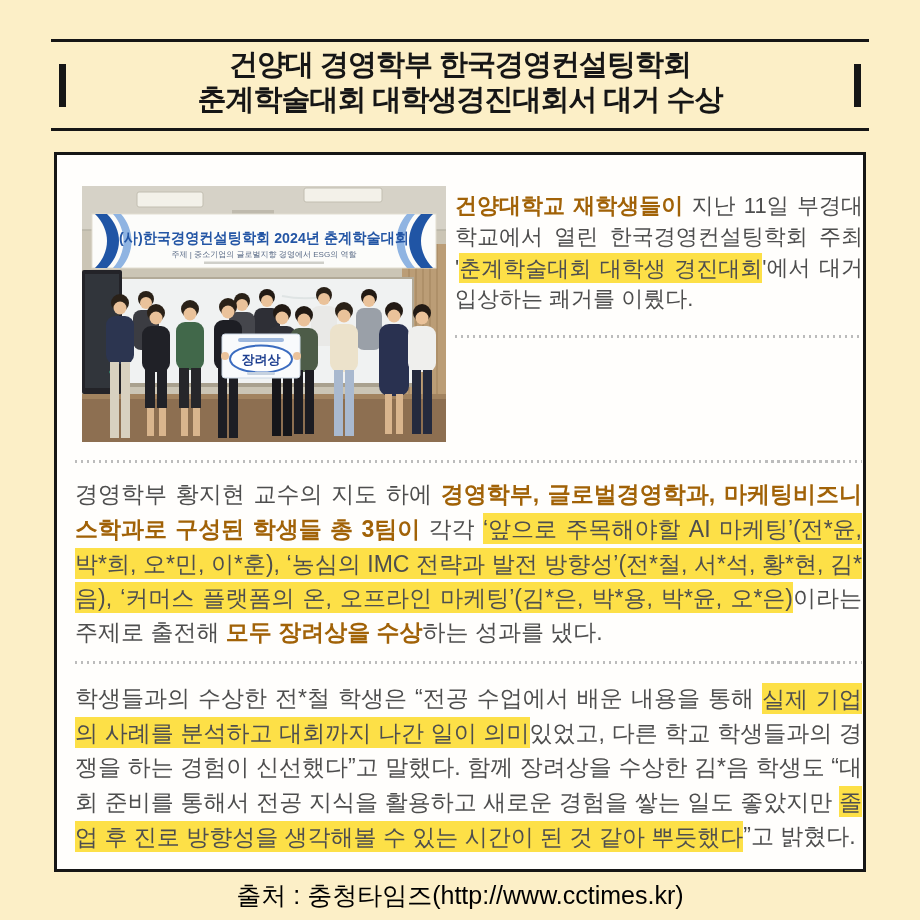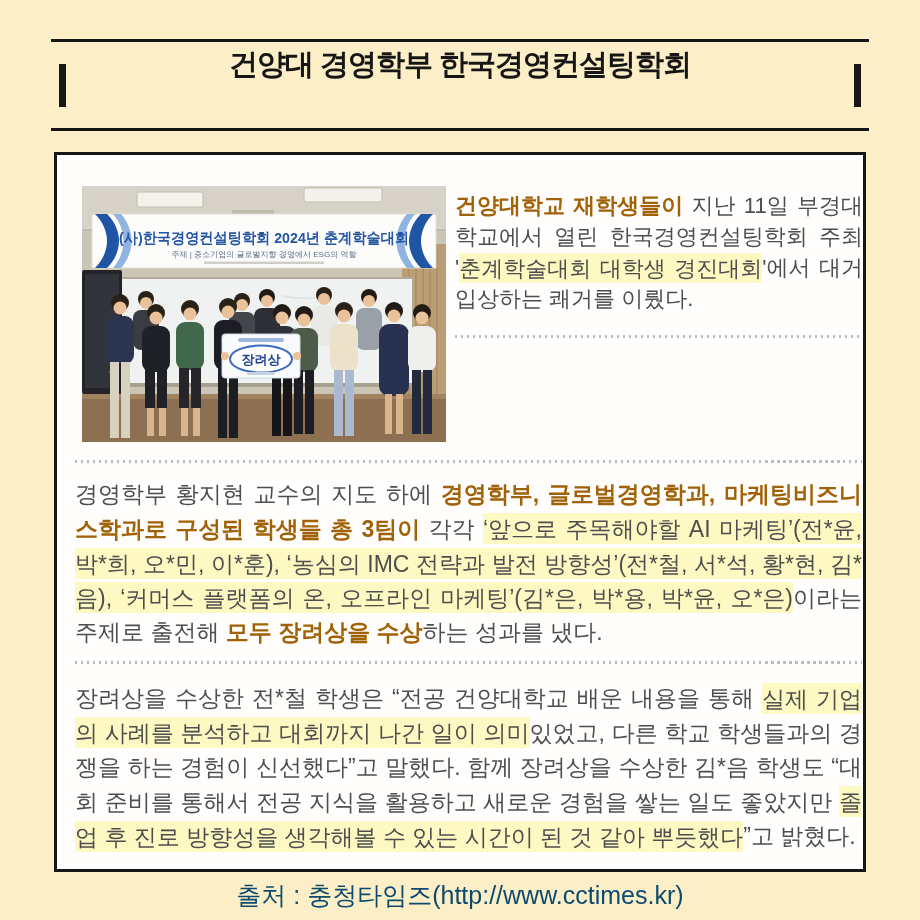--- a/index.html
+++ b/index.html
@@ -28,36 +28,37 @@
   .dotted{height:3px;background-image:repeating-linear-gradient(90deg,#bcbcbc 0 2.5px,transparent 2.5px 6px);}
   .col-right .dotted{margin:21px 0 12px 0;}
   .full{position:absolute;left:18px;width:787px;}
   .d1{top:305px;}
   .d2{top:506px;}
   .p3{position:absolute;left:18px;top:322px;width:787px;}
   .p4{position:absolute;left:18px;top:526px;width:787px;}
   .body-text{font-size:23px;line-height:34.5px;text-align:justify;}
 
   .run-red{color:#a16207;font-weight:700;}
-  .run-hl{background:#fef9c3;padding:2.5px 0;box-decoration-break:clone;-webkit-box-decoration-break:clone;}
+  .run-hl{background:#fde047;padding:2.5px 0;box-decoration-break:clone;-webkit-box-decoration-break:clone;}
 
   
   .source{position:absolute;left:0;right:0;top:878px;margin:0;text-align:center;
-    font-size:25px;line-height:34px;color:#0c4a6e;}
+    font-size:25px;line-height:34px;color:#000000;}
 </style>
 </head>
 <body>
 
 <div class="page">
 
   <div class="rule rule-top"></div>
   <div class="tick tick-left"></div>
   <div class="tick tick-right"></div>
   <h1 class="headline">
     <span>건양대 경영학부 한국경영컨설팅학회</span><br>
+    <span>춘계학술대회 대학생경진대회서 대거 수상</span>
   </h1>
   <div class="rule rule-bottom"></div>
 
   <div class="card">
 
     <div class="photo">
       <svg viewBox="0 0 364 256" width="364" height="256" xmlns="http://www.w3.org/2000/svg">
 
         <rect x="0" y="0" width="364" height="256" fill="#cbc5b5"></rect>
 
@@ -211,17 +212,17 @@
     </div>
 
     <div class="col-right">
       <p class="para lead"><span class="run-red">건양대학교 재학생들이</span><span> 지난 11일 부경대학교에서 열린 한국경영컨설팅학회 주최 '</span><span class="run-hl">춘계학술대회 대학생 경진대회</span><span>'에서 대거 입상하는 쾌거를 이뤘다.</span></p>
       <div class="dotted"></div>
     </div>
 
     <div class="dotted full d1"></div>
     <p class="para body-text p3"><span>경영학부 황지현 교수의 지도 하에 </span><span class="run-red">경영학부, 글로벌경영학과, 마케팅비즈니스학과로 구성된 학생들 총 3팀이</span><span> 각각 </span><span class="run-hl">‘앞으로 주목해야할 AI 마케팅’(전*윤, 박*희, 오*민, 이*훈), ‘농심의 IMC 전략과 발전 방향성’(전*철, 서*석, 황*현, 김*음), ‘커머스 플랫폼의 온, 오프라인 마케팅’(김*은, 박*용, 박*윤, 오*은)</span><span>이라는 주제로 출전해 </span><span class="run-red">모두 장려상을 수상</span><span>하는 성과를 냈다.</span></p>
     <div class="dotted full d2"></div>
-    <p class="para body-text p4"><span>장려상을 수상한 전*철 학생은 “전공 건양대학교 배운 내용을 통해 </span><span class="run-hl">실제 기업의 사례를 분석하고 대회까지 나간 일이 의미</span><span>있었고, 다른 학교 학생들과의 경쟁을 하는 경험이 신선했다”고 말했다. 함께 장려상을 수상한 김*음 학생도 “대회 준비를 통해서 전공 지식을 활용하고 새로운 경험을 쌓는 일도 좋았지만 </span><span class="run-hl">졸업 후 진로 방향성을 생각해볼 수 있는 시간이 된 것 같아 뿌듯했다</span><span>”고 밝혔다.</span></p>
+    <p class="para body-text p4"><span>학생들과의 수상한 전*철 학생은 “전공 수업에서 배운 내용을 통해 </span><span class="run-hl">실제 기업의 사례를 분석하고 대회까지 나간 일이 의미</span><span>있었고, 다른 학교 학생들과의 경쟁을 하는 경험이 신선했다”고 말했다. 함께 장려상을 수상한 김*음 학생도 “대회 준비를 통해서 전공 지식을 활용하고 새로운 경험을 쌓는 일도 좋았지만 </span><span class="run-hl">졸업 후 진로 방향성을 생각해볼 수 있는 시간이 된 것 같아 뿌듯했다</span><span>”고 밝혔다.</span></p>
   </div>
 
   <p class="source">출처 : 충청타임즈(http://www.cctimes.kr)</p>
 </div>
 
 </body></html>

